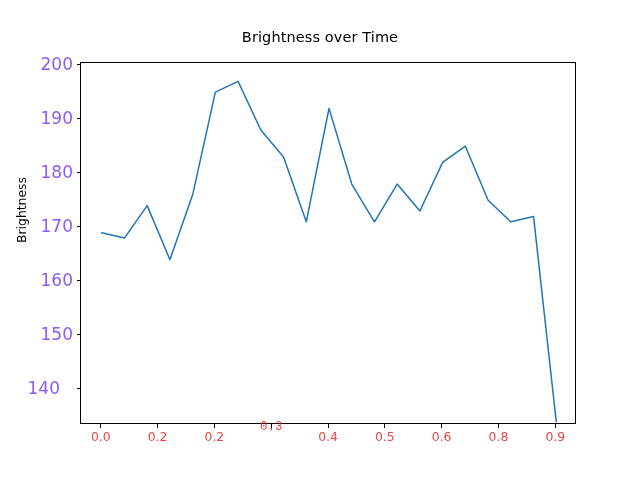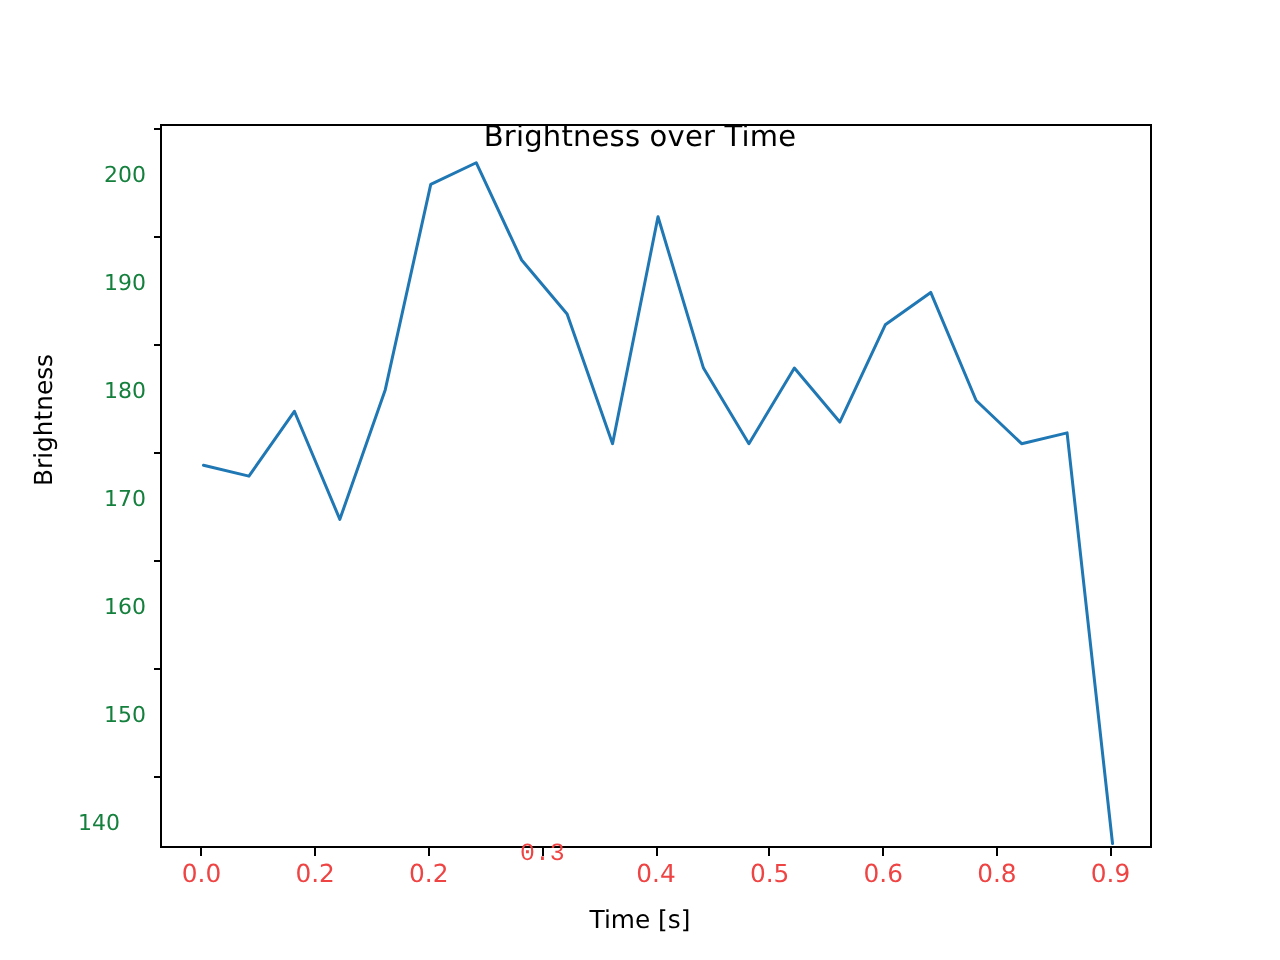--- a/index.html
+++ b/index.html
@@ -23,21 +23,20 @@
   }
   #chart-title {
     position: absolute;
     left: 0;
     top: 29px;
     width: 640px;
     text-align: center;
     font-size: 14.5px;
     color: #000000;
     letter-spacing: 0.1px;
-    margin-top: 32px;
   }
   
   #plot-area {
     position: absolute;
     left: 80px;
     top: 62px;
     width: 496px;
     height: 362px;
     border: 1.05px solid #000000;
     box-sizing: border-box;
@@ -49,24 +48,23 @@
     top: 0;
     width: 496px;
     height: 362px;
     display: block;
   }
   .ytick-label {
     position: absolute;
     right: 0;
     width: 40px;
     text-align: right;
-    font-size: 11px;
-    color: #15803d;
+    font-size: 17px;
+    color: #8b5cf6;
     line-height: 12px;
-    margin-top: 24px;
   }
   .ytick-mark {
     position: absolute;
     width: 3.5px;
     height: 1.05px;
     background: #000000;
   }
   .xtick-label {
     position: absolute;
     width: 50px;
@@ -152,15 +150,14 @@
       <div class="xtick-label" style="left: 189.369px; top: 431px;">0.2</div>
       <div class="xtick-label" style="left: 246.184px; top: 421px; font-family: Liberation Mono, monospace;">0.3</div>
       <div class="xtick-label" style="left: 303px; top: 431px;">0.4</div>
       <div class="xtick-label" style="left: 359.816px; top: 431px;">0.5</div>
       <div class="xtick-label" style="left: 416.631px; top: 431px;">0.6</div>
       <div class="xtick-label" style="left: 473.447px; top: 431px;">0.8</div>
       <div class="xtick-label" style="left: 530.262px; top: 431px;">0.9</div>
     </div>
 
   <div id="ylabel">Brightness</div>
-  <div id="xlabel">Time [s]</div>
 
 </div>
 
 </body></html>

